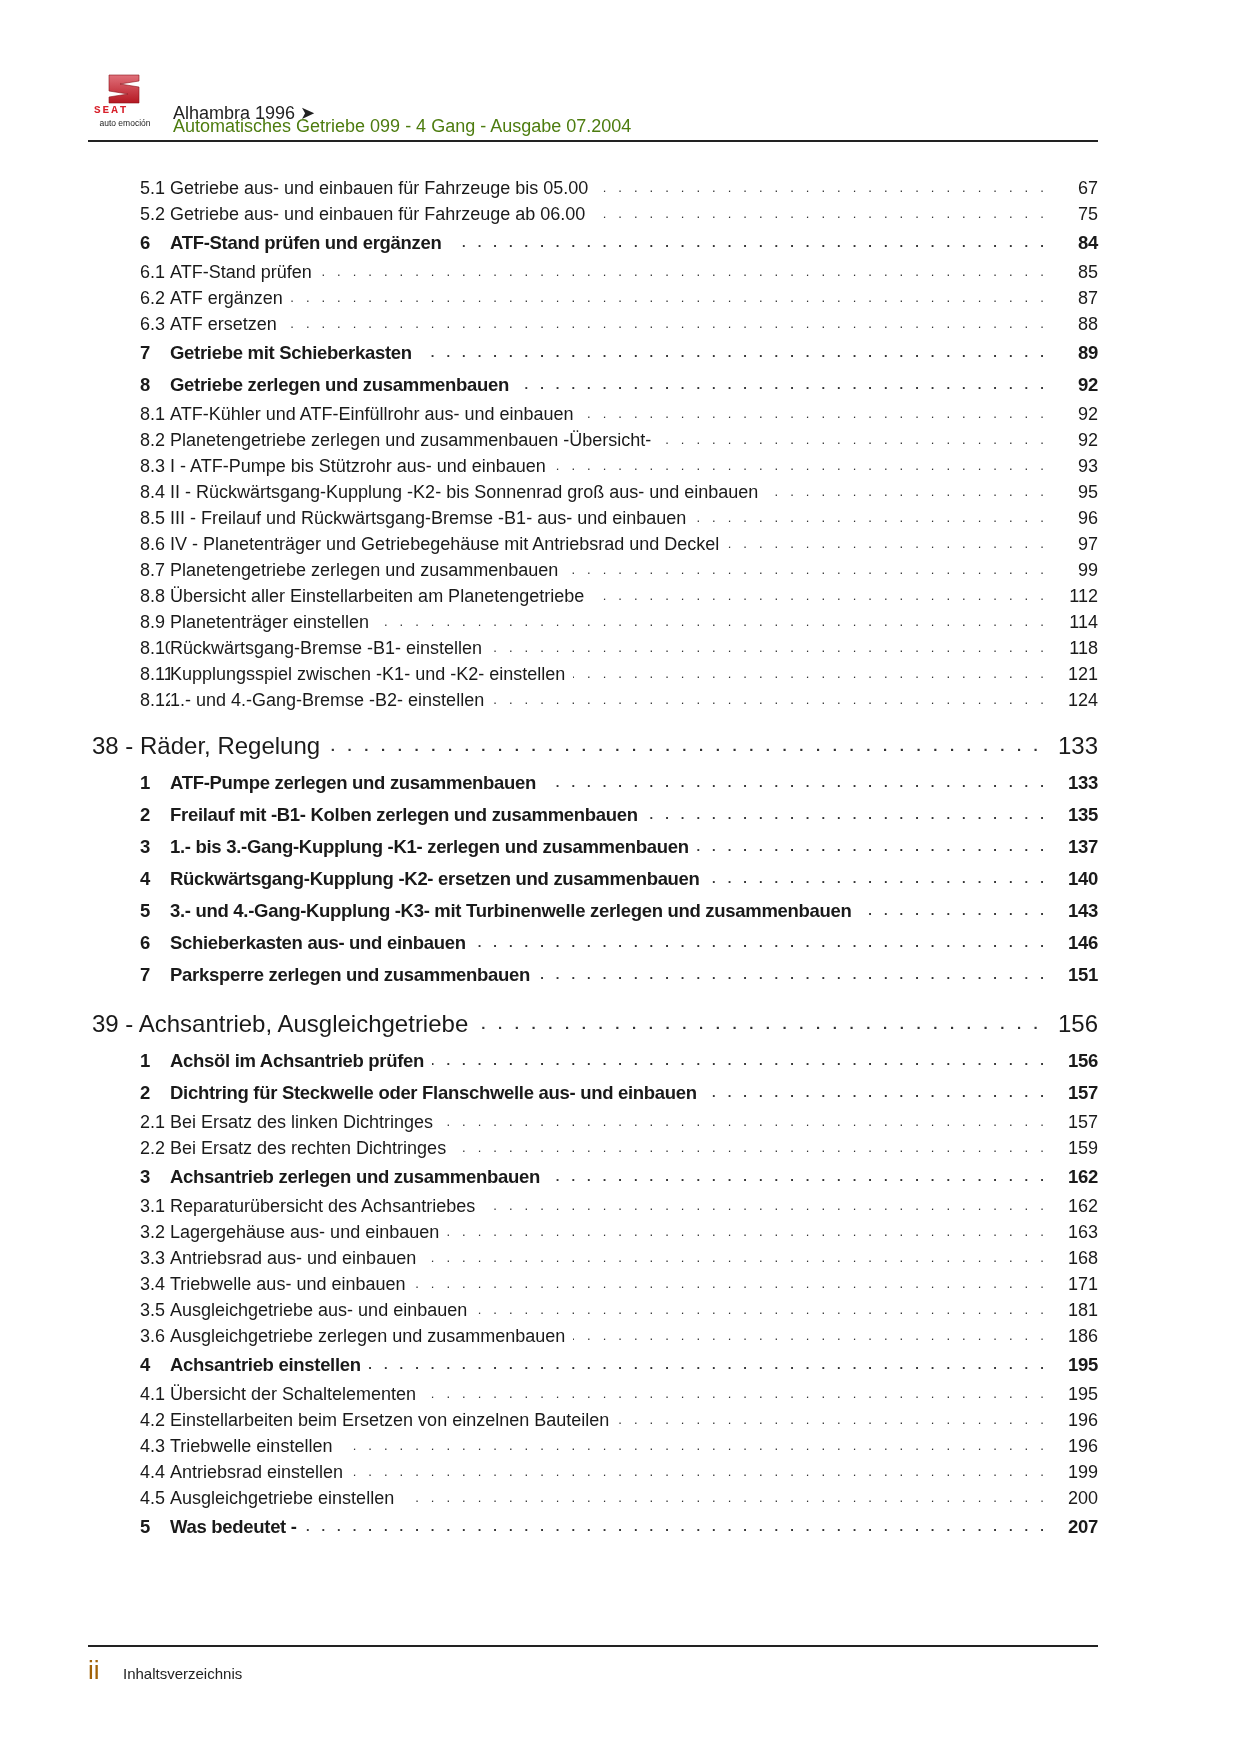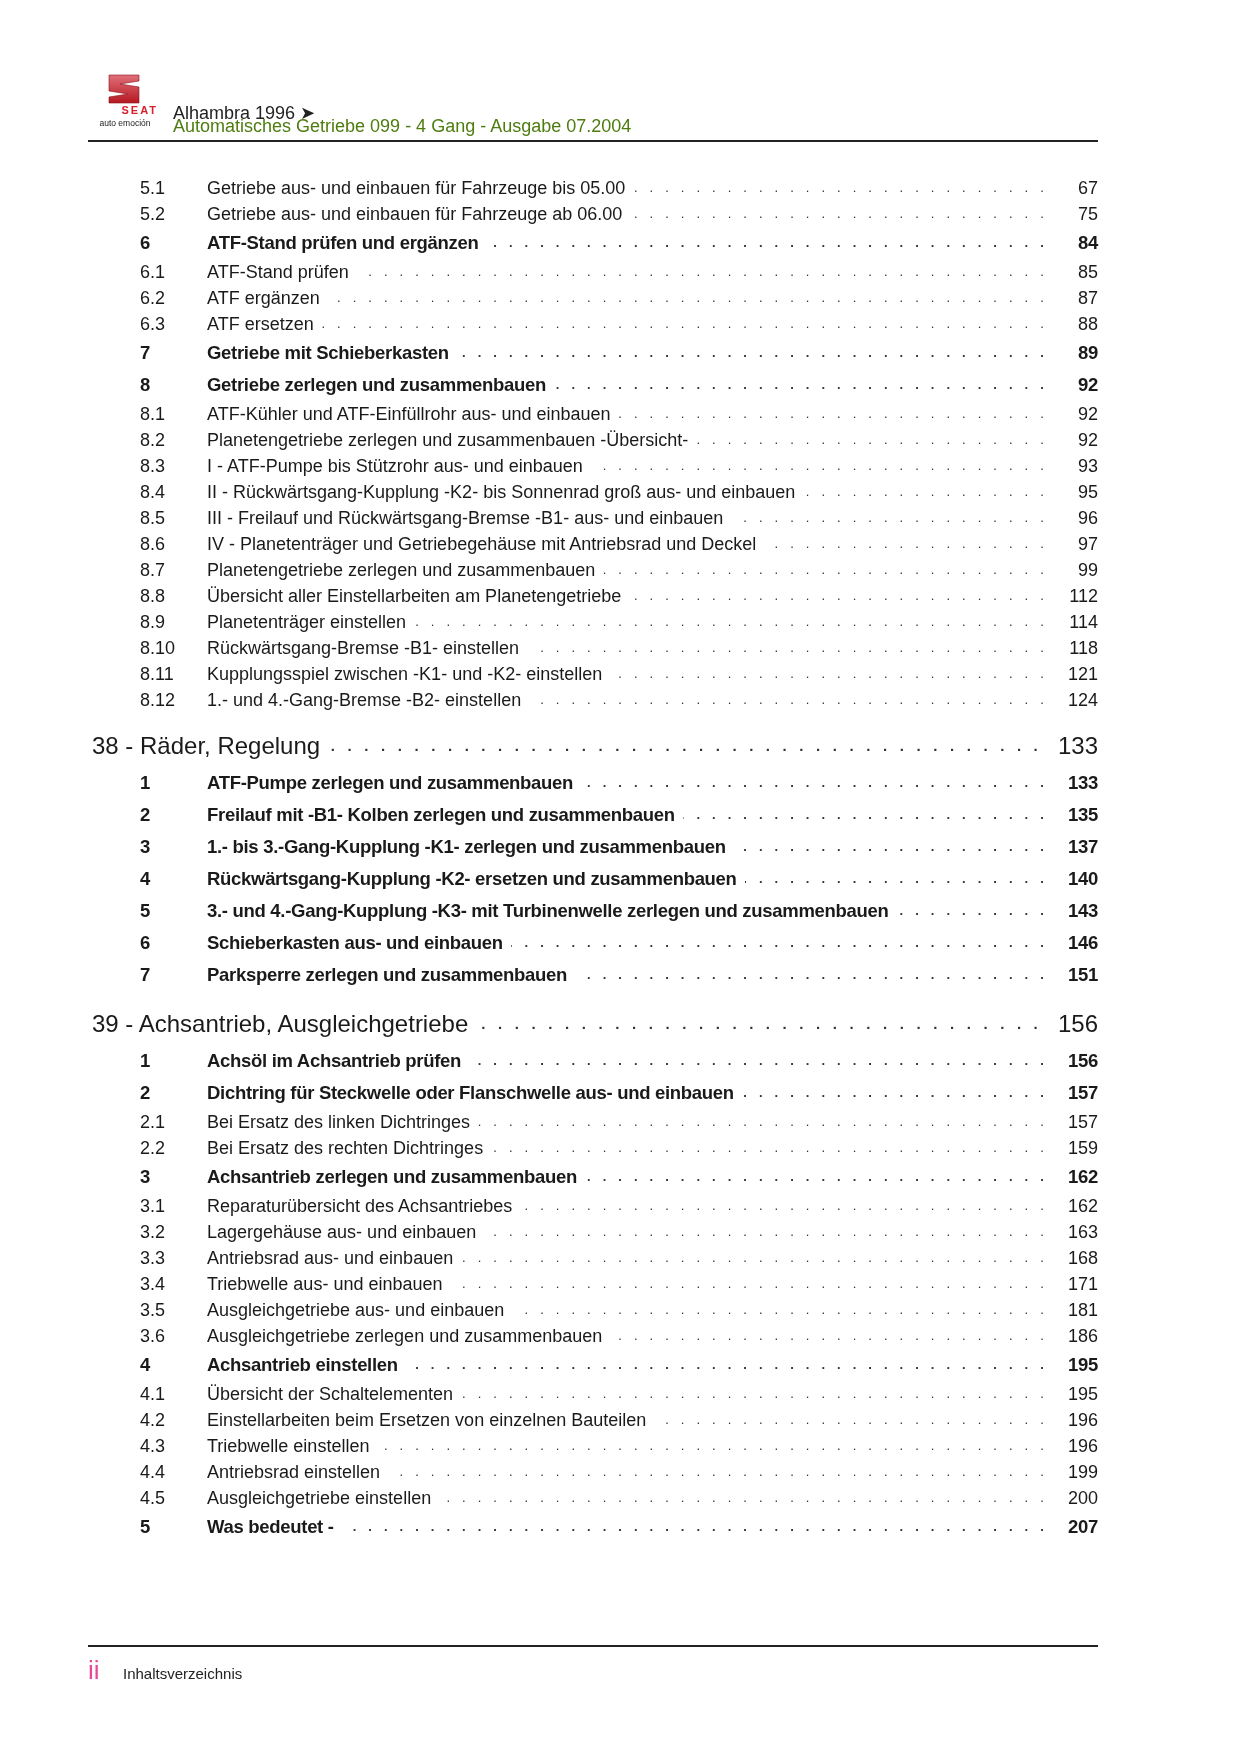--- a/index.html
+++ b/index.html
@@ -1,49 +1,49 @@
 <!DOCTYPE html>
 <html><head>
   <meta charset="utf-8">
   <style>
     html, body { margin: 0; padding: 0; background: #ffffff; }
     body { width: 1240px; height: 1753px; position: relative; overflow: hidden;
            font-family: "Liberation Sans", sans-serif; color: #1a1a1a; }
     .header { position: absolute; left: 88px; top: 70px; width: 1010px; height: 72px; }
     .logo { position: absolute; left: 0; top: 0; width: 74px; height: 60px; }
     .logo-mark { position: absolute; left: 18px; top: 3px; width: 36px; height: 32px; }
-    .logo-word { position: absolute; left: 6px; top: 34px; width: 64px; text-align: right;
-                 font-size: 11px; font-weight: bold; letter-spacing: 2px; color: #d8212c; }
+    .logo-word { position: absolute; left: 6px; top: 34px; width: 64px; text-align: left;
+                 font-size: 11px; font-weight: bold; letter-spacing: 2px; color: #d8212c; font-family: Liberation Mono, monospace; }
     .logo-tag { position: absolute; left: 0; top: 48px; width: 74px; text-align: center;
                 font-size: 8.5px; color: #222; white-space: nowrap; }
     .h-title { position: absolute; left: 85px; top: 32px; font-size: 18px; color: #222; white-space: nowrap; }
     .h-sub { position: absolute; left: 85px; top: 46px; font-size: 18px; color: #4d7c0f; white-space: nowrap; }
     .h-rule { position: absolute; left: 0; top: 70px; width: 1010px; height: 2px; background: #222; }
 
     .toc { position: absolute; left: 88px; top: 175px; width: 1010px; }
     .row { position: relative; display: flex; align-items: flex-start; white-space: nowrap; }
     .row .num { position: absolute; left: 52px; }
-    .row .title { margin-left: 119px; padding-right: 8px; background: #fff; position: relative; z-index: 1; }
+    .row .title { margin-left: 82px; padding-right: 8px; background: #fff; position: relative; z-index: 1; }
     .row .dots { flex: 1; overflow: hidden; position: relative; color: #333; letter-spacing: 4.2px; font-size: 13px; }
     .row .dots::after { content: ". . . . . . . . . . . . . . . . . . . . . . . . . . . . . . . . . . . . . . . . . . . . . . . . . . . . . . . . . . . . . . . . . . . . . . . . . . . . . . . . . . . . . . . . . . . . . . . . . . . . . . . . . . . . . . . . . . . . . . . . . . . . . . . . . . . . . . . . . . . . . . . . . . . . . . . . . . . . . . . ."; position: absolute; right: 0; white-space: nowrap; }
     .row .page { width: 44px; text-align: right; padding-left: 6px; }
 
     .row.sub { height: 26px; font-size: 18px; line-height: 26px; }
     .row.sec { height: 32px; font-size: 18.5px; line-height: 32px; font-weight: bold; letter-spacing: -0.3px; }
     .row.sec .dots { font-weight: bold; }
     .row.chap { height: 42px; font-size: 24px; line-height: 42px; }
     .row.chap .num { left: 0; }
     .row.chap .title { margin-left: 4px; }
     .row.chap .page { font-size: 24px; width: 50px; }
     .row.chap .dots { font-size: 15px; font-weight: bold; }
     .gap { height: 12px; }
 
     .footer { position: absolute; left: 88px; top: 1645px; width: 1010px; }
     .f-rule { width: 1010px; height: 2px; background: #222; }
-    .f-page { position: absolute; left: 0; top: 10px; font-size: 26px; color: #ec4899; }
+    .f-page { position: absolute; left: 0; top: 10px; font-size: 26px; color: #a16207; }
     .f-label { position: absolute; left: 35px; top: 20px; font-size: 15px; color: #222; }
   </style>
 </head>
 <body>
 
 <div class="header">
   <div class="logo">
     <svg class="logo-mark" viewBox="0 0 36 32">
       <defs>
         <linearGradient id="g" x1="0" y1="0" x2="0" y2="1">

